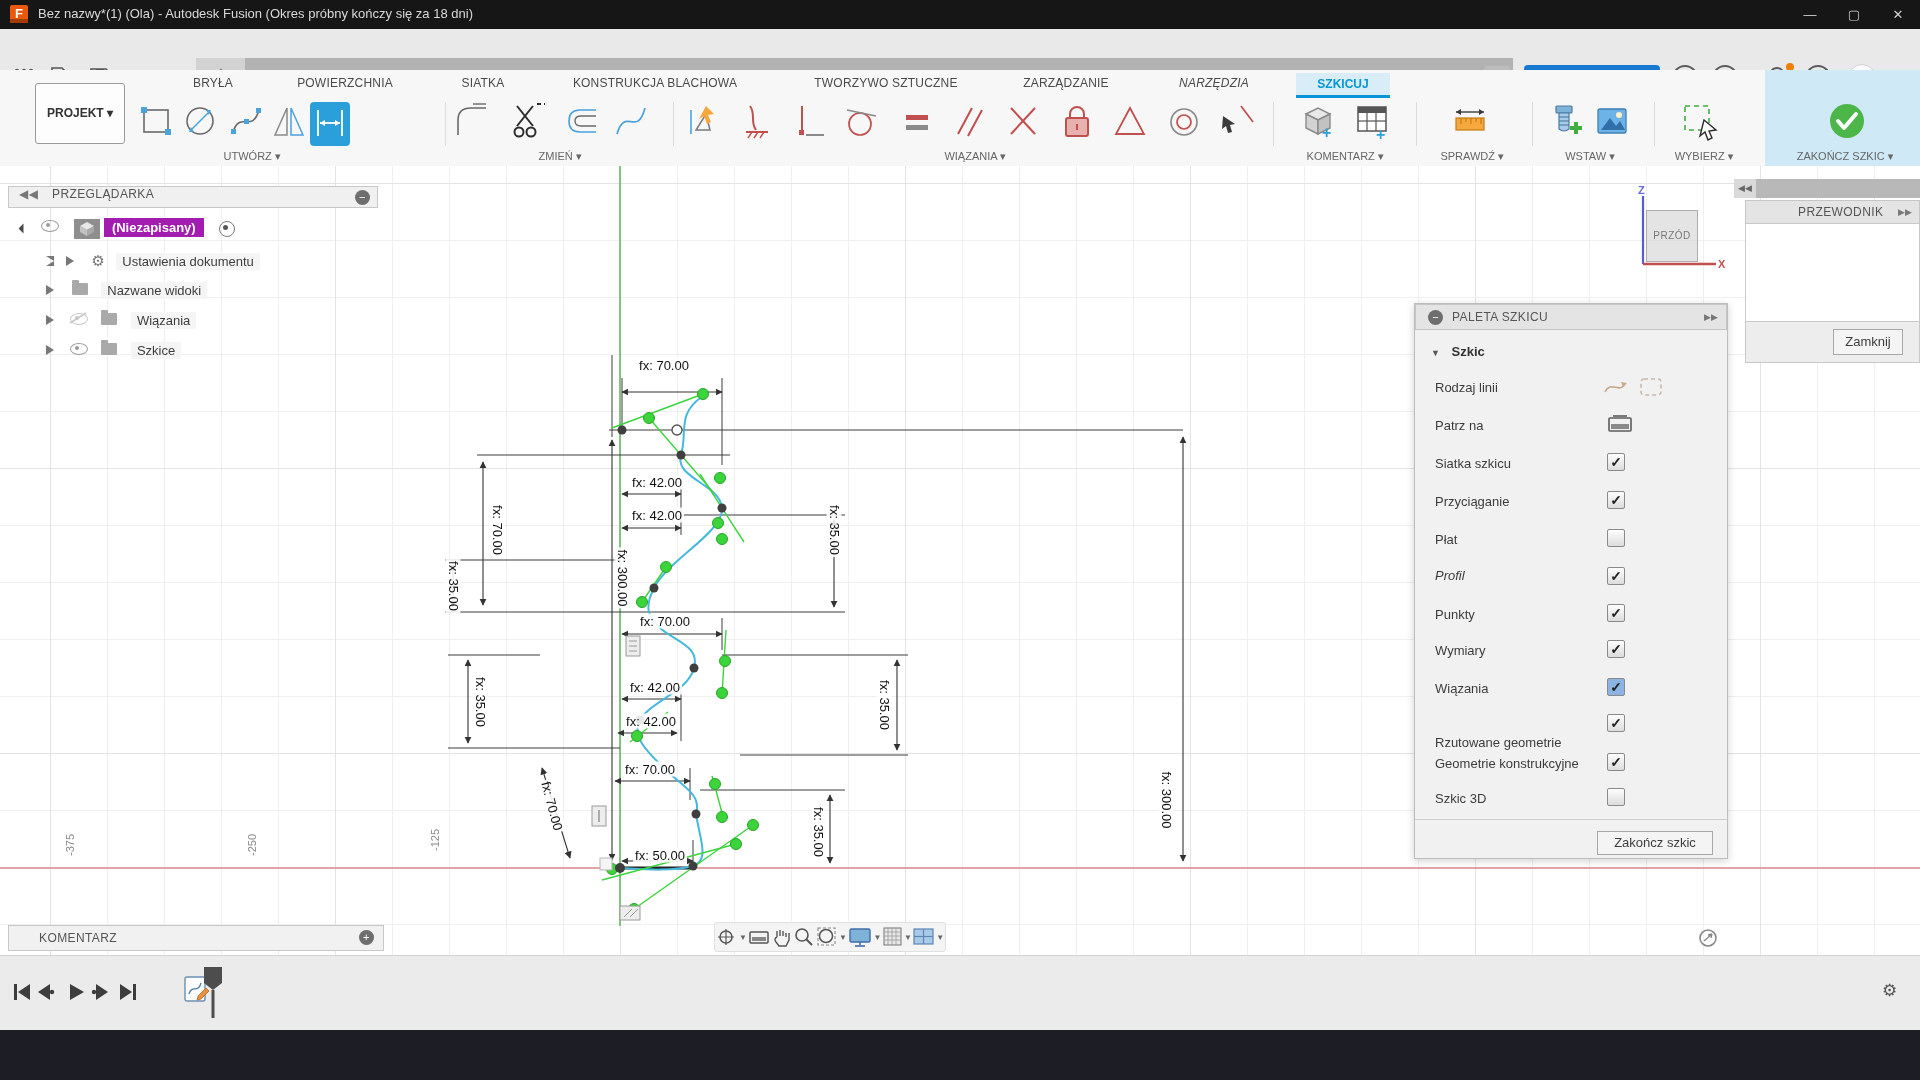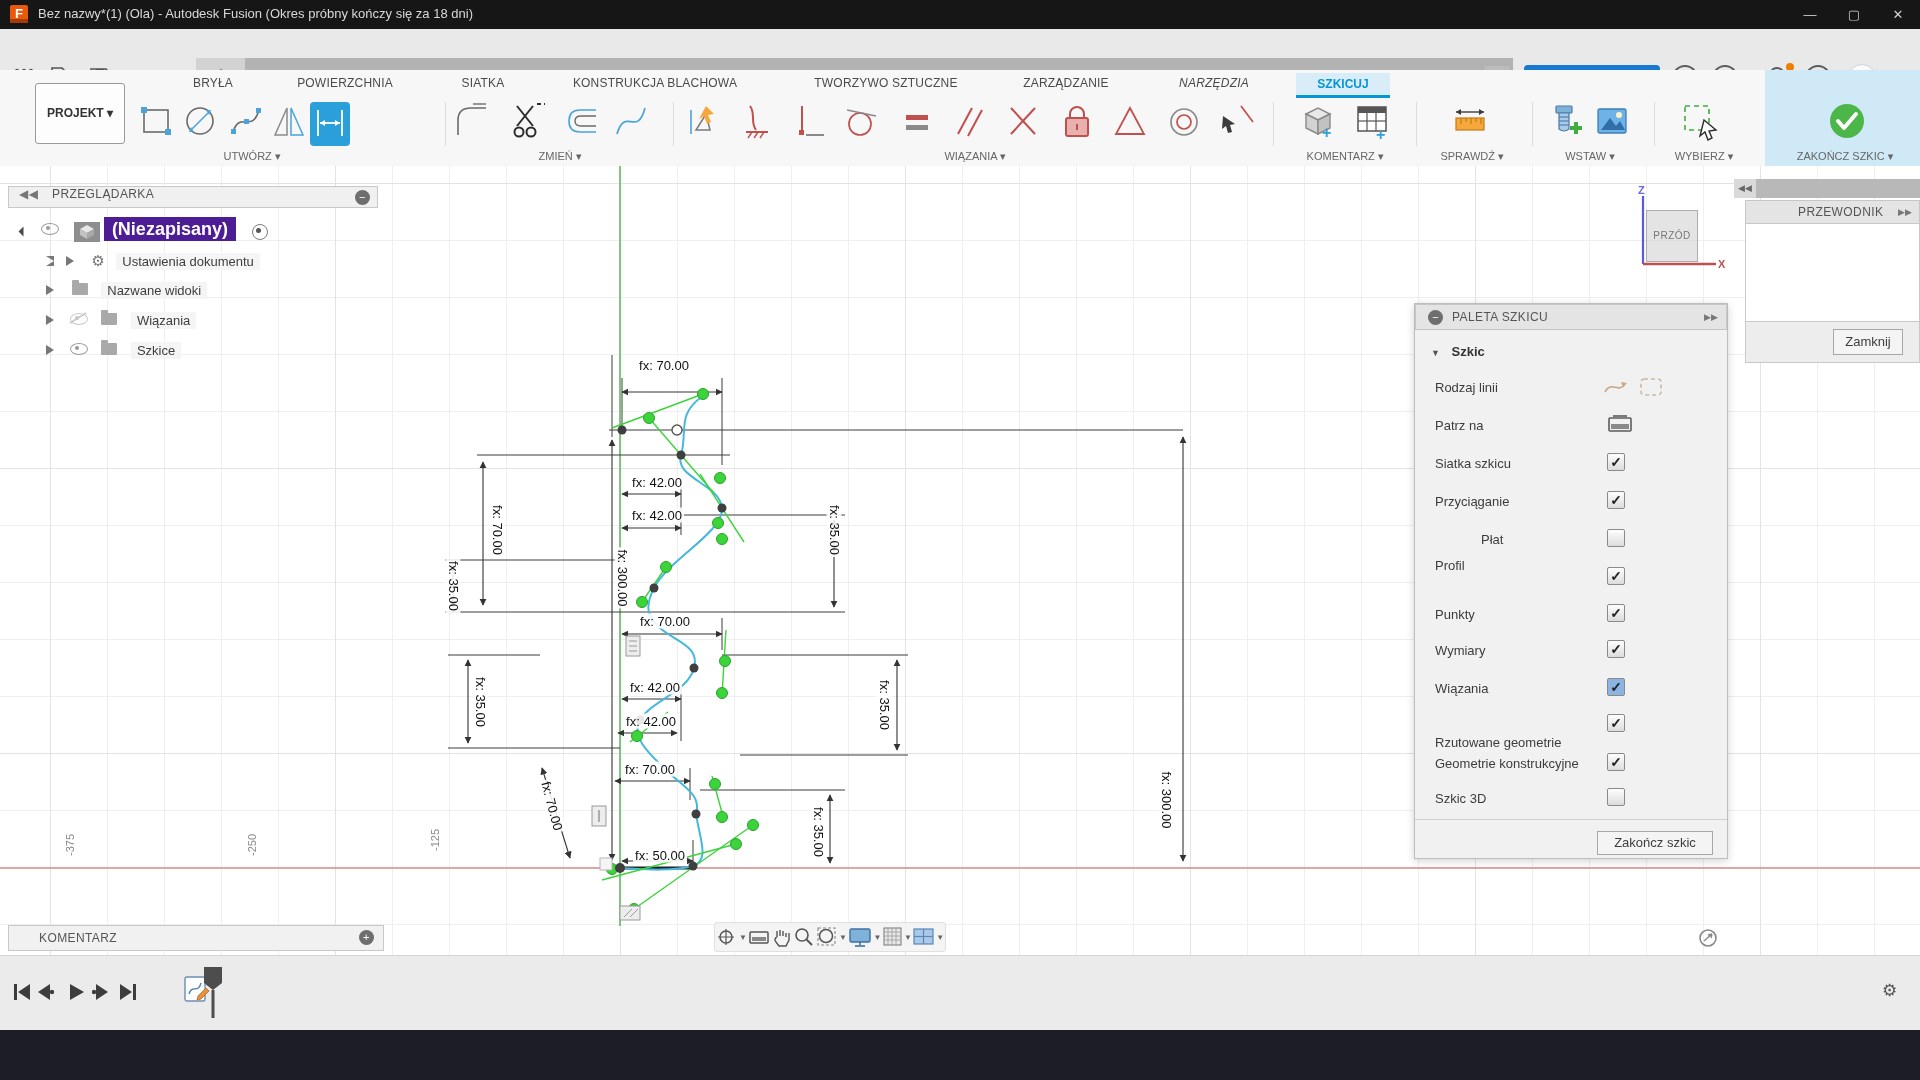--- a/index.html
+++ b/index.html
@@ -49,21 +49,21 @@
     background-position:50px 17px,50px 17px,50px 17px,50px 17px;}
   #sketch-svg{left:0;top:166px;width:1920px;height:864px;}
   .dim{position:absolute;font-size:13px;color:#111;background:rgba(255,255,255,.88);padding:0 2px;
     white-space:nowrap;transform:translate(-50%,-50%);z-index:5;}
   .axis-num{position:absolute;font-size:11px;color:#8a8a8a;transform:translate(-50%,-50%) rotate(-90deg);z-index:4;}
   
   #browser-hdr{left:8px;top:186px;width:370px;height:22px;background:#f0f0f0;border:1px solid #c8c8c8;
     box-sizing:border-box;font-size:12px;color:#555;letter-spacing:.4px;}
   .brow{height:24px;font-size:13px;color:#3e3e3e;white-space:nowrap;}
   .brow .chip{background:rgba(244,244,244,.9);padding:1px 6px;}
-  #b-root-label{background:#4c1d95;color:#fff;font-weight:bold;padding:2px 8px;font-size:18px;}
+  #b-root-label{background:#a21caf;color:#fff;font-weight:bold;padding:2px 8px;font-size:13px;}
   .tri{display:inline-block;width:0;height:0;border-left:6px solid #5a5a5a;border-top:4px solid transparent;border-bottom:4px solid transparent;margin-right:8px;}
   .eye{display:inline-block;width:16px;height:10px;border:1.5px solid #9a9a9a;border-radius:50%;position:relative;}
   .eye i{position:absolute;left:4px;top:2px;width:4px;height:4px;background:#9a9a9a;border-radius:50%;}
   .folder{display:inline-block;width:16px;height:12px;background:#a9a9a9;border-radius:1px;position:relative;}
   .folder:before{content:"";position:absolute;left:0;top:-3px;width:7px;height:3px;background:#a9a9a9;border-radius:1px 1px 0 0;}
   
   #vc-square{left:1646px;top:212px;width:52px;height:52px;background:rgba(205,205,205,.55);
     border:1px solid #adadad;box-sizing:border-box;color:#777;font-size:10px;text-align:center;line-height:50px;letter-spacing:.5px;}
   
   .pnl-hdr{background:#e4e4e4;border:1px solid #c6c6c6;box-sizing:border-box;font-size:12px;color:#555;}
@@ -590,23 +590,23 @@
     <div class="prow-label" style="top:114px;">Patrz na</div>
     <svg class="abs" style="left:192px;top:110px;" width="26" height="20">
         <rect x="2" y="4" width="22" height="13" rx="1" fill="none" stroke="#5c5c5c" stroke-width="1.6"></rect>
         <rect x="4" y="10" width="18" height="5" fill="#8a8a8a"></rect>
         <line x1="6" y1="2" x2="20" y2="2" stroke="#5c5c5c" stroke-width="1.6"></line>
       </svg>
     <div class="prow-label" style="top:152px;">Siatka szkicu</div>
     <div class="pcheck" style="top:149px;">✓</div>
     <div class="prow-label" style="top:190px;">Przyciąganie</div>
     <div class="pcheck" style="top:187px;">✓</div>
-    <div class="prow-label" style="top:228px;margin-left:46px;">Płat</div>
+    <div class="prow-label" style="top:228px;">Płat</div>
     <div class="pcheck" style="top:225px;"></div>
-    <div class="prow-label" style="top:254px;">Profil</div>
+    <div class="prow-label" style="top:264px;font-style:italic;">Profil</div>
     <div class="pcheck" style="top:263px;">✓</div>
     <div class="prow-label" style="top:303px;">Punkty</div>
     <div class="pcheck" style="top:300px;">✓</div>
     <div class="prow-label" style="top:339px;">Wymiary</div>
     <div class="pcheck" style="top:336px;">✓</div>
     <div class="prow-label" style="top:377px;">Wiązania</div>
     <div class="pcheck hl" style="top:374px;">✓</div>
     <div class="prow-label" style="top:394px;margin-top:37px;">Rzutowane geometrie</div>
     <div class="pcheck" style="top:410px;">✓</div>
     <div class="prow-label" style="top:452px;">Geometrie konstrukcyjne</div>

